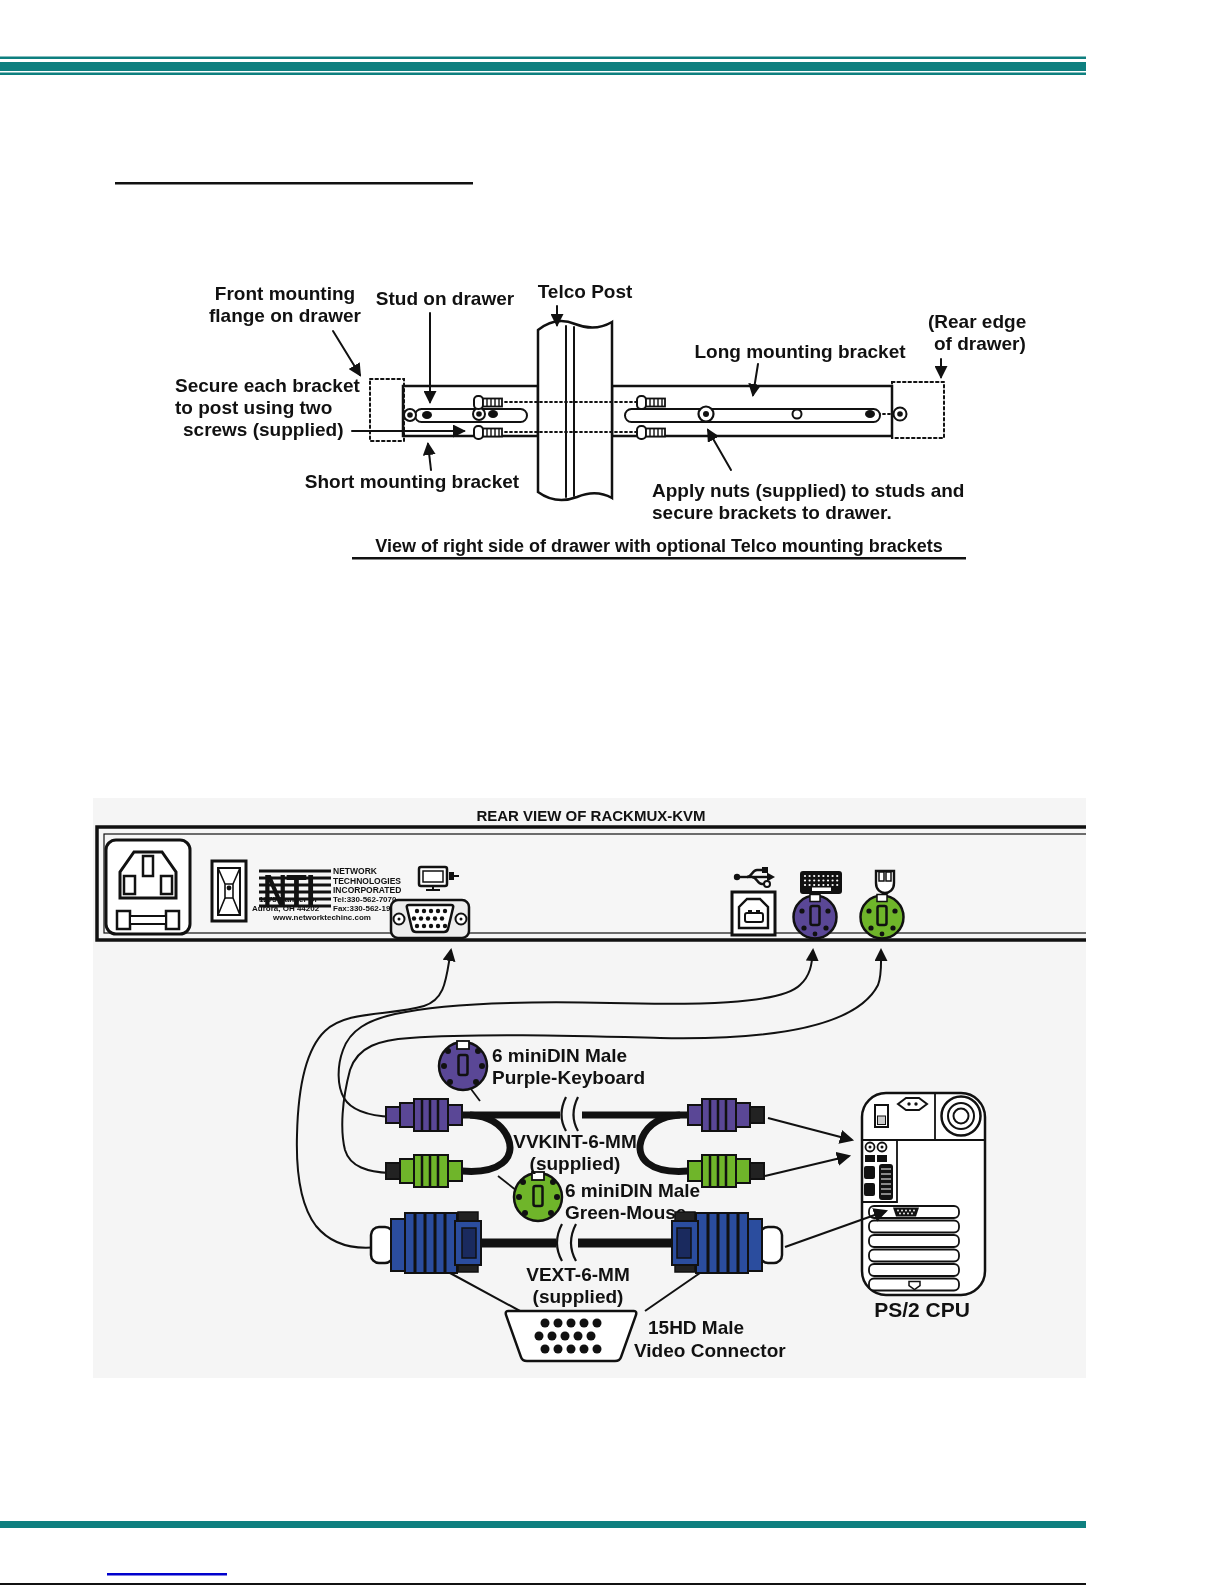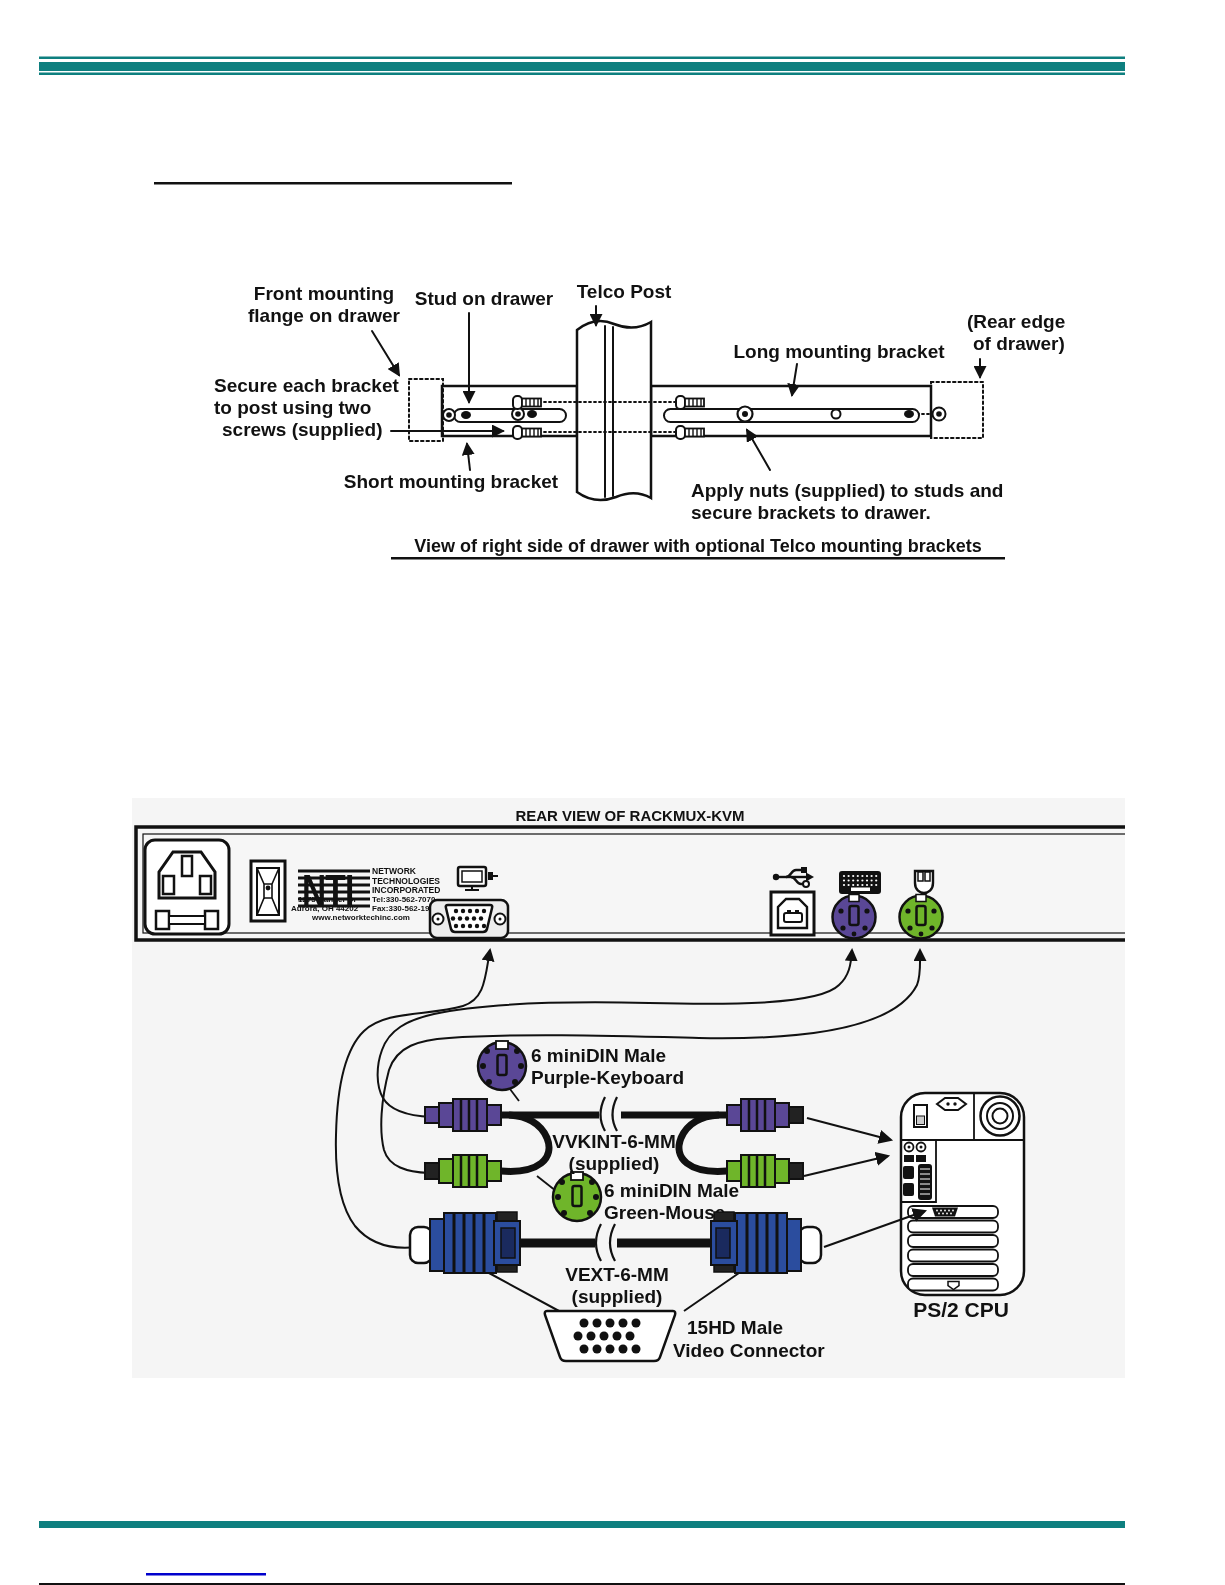--- a/index.html
+++ b/index.html
@@ -1,17 +1,17 @@
 <!DOCTYPE html>
 <html><head>
 <meta charset="utf-8">
 <style>
   html,body{margin:0;padding:0;background:#fff;}
   .page{position:relative;width:1086px;height:1585px;background:#fff;overflow:hidden;
-        font-family:"Liberation Sans", sans-serif;margin-left:39px;}
+        font-family:"Liberation Sans", sans-serif;}
   svg{position:absolute;left:0;top:0;}
   svg text{font-family:"Liberation Sans", sans-serif;font-weight:bold;fill:#111;}
   .lbl{font-size:19px;}
   .cap{font-size:18px;}
   .ttl{font-size:15px;}
   .tiny{font-size:8.5px;}
   .tiny2{font-size:8px;}
   .cpu{font-size:21px;}
   .logo{font-size:44px;letter-spacing:-1px;}
 </style>

